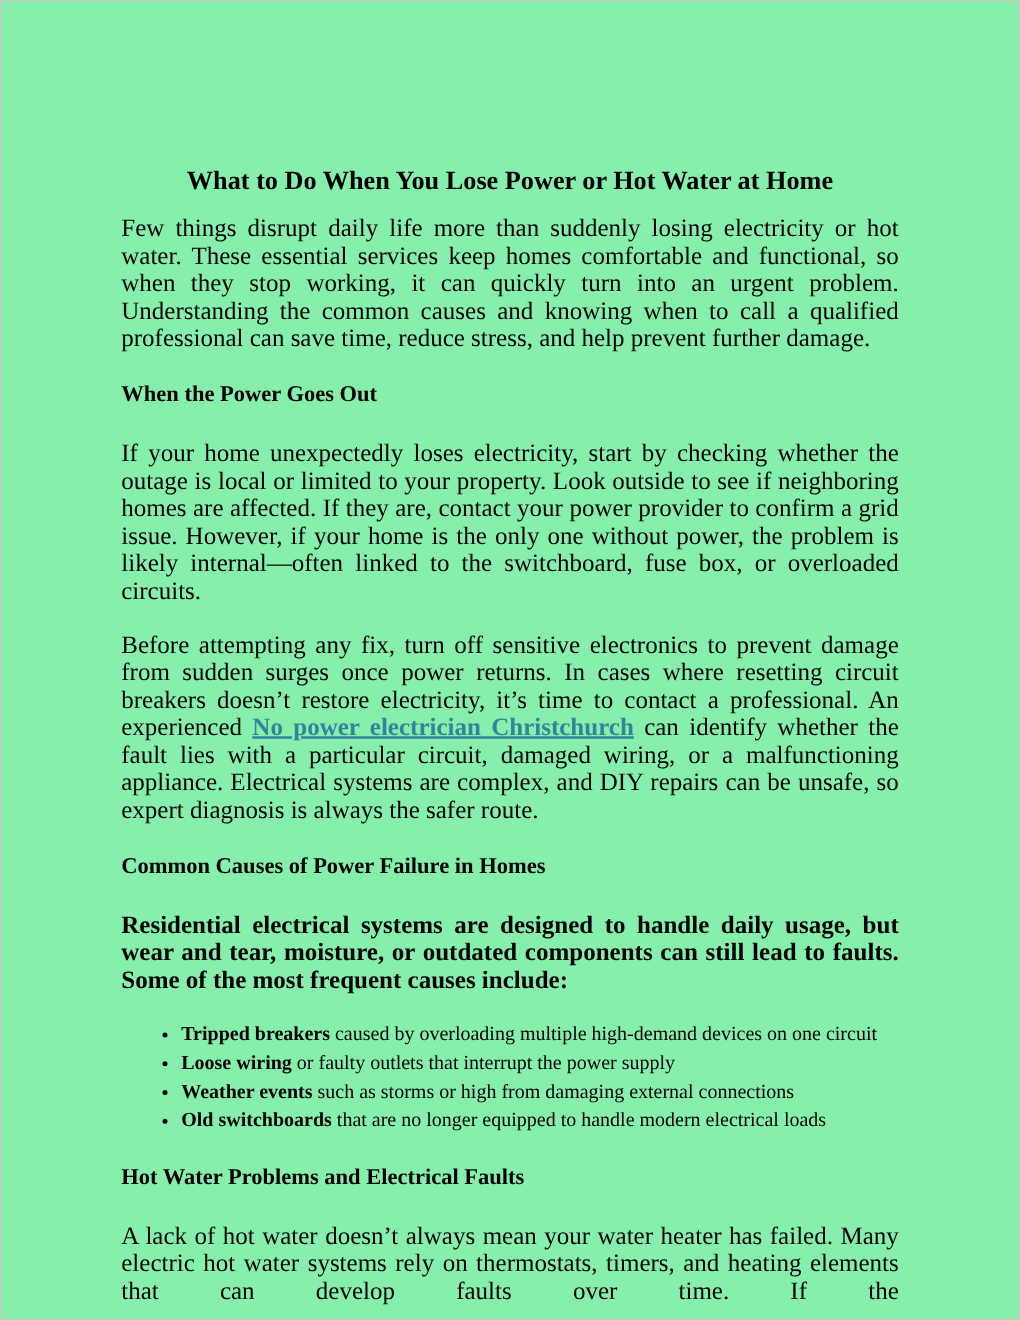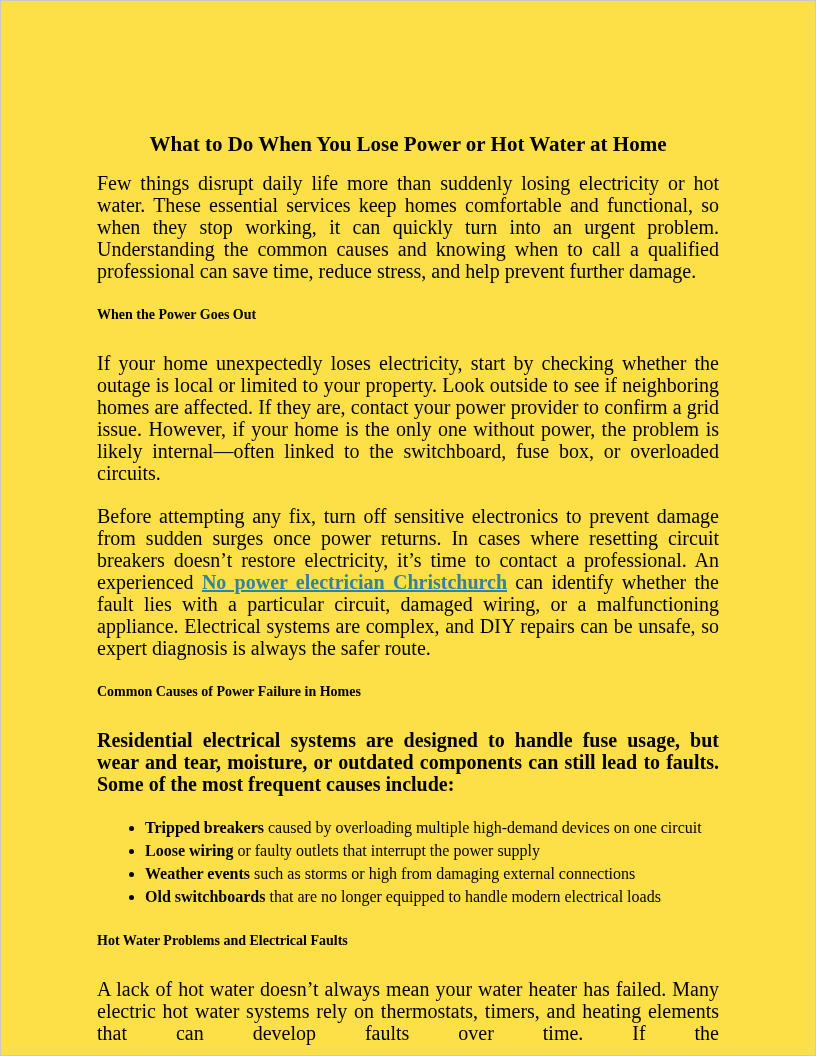--- a/index.html
+++ b/index.html
@@ -5,37 +5,37 @@
   html, body {
     margin: 0;
     padding: 0;
     background: #ffffff;
   }
   .page {
     position: relative;
     width: 816px;
     height: 1056px;
     margin: 0 auto;
-    background: #fde047;
+    background: #86efac;
     box-sizing: border-box;
     border: 1px solid #c9c9c9;
     padding: 130px 96px 0 96px;
     font-family: "Liberation Serif", "DejaVu Serif", serif;
     color: #000000;
     overflow: hidden;
   }
   h1.doc-title {
     font-size: 21px;
     line-height: 26px;
     font-weight: bold;
     text-align: center;
     margin: 0 0 15px 0;
   }
   h2.section-heading {
-    font-size: 14px;
+    font-size: 18px;
     line-height: 24px;
     font-weight: bold;
     text-align: left;
     margin: 0 0 25px 0;
   }
   p.para {
     font-size: 20px;
     line-height: 22px;
     text-align: justify;
     margin: 0 0 21px 0;
@@ -77,21 +77,21 @@
   <p class="para">Few things disrupt daily life more than suddenly losing electricity or hot water. These essential services keep homes comfortable and functional, so when they stop working, it can quickly turn into an urgent problem. Understanding the common causes and knowing when to call a qualified professional can save time, reduce stress, and help prevent further damage.</p>
 
   <h2 class="section-heading">When the Power Goes Out</h2>
 
   <p class="para">If your home unexpectedly loses electricity, start by checking whether the outage is local or limited to your property. Look outside to see if neighboring homes are affected. If they are, contact your power provider to confirm a grid issue. However, if your home is the only one without power, the problem is likely internal—often linked to the switchboard, fuse box, or overloaded circuits.</p>
 
   <p class="para"><span>Before attempting any fix, turn off sensitive electronics to prevent damage from sudden surges once power returns. In cases where resetting circuit breakers doesn’t restore electricity, it’s time to contact a professional. An experienced </span><a class="doclink" href="#">No power electrician Christchurch</a><span> can identify whether the fault lies with a particular circuit, damaged wiring, or a malfunctioning appliance. Electrical systems are complex, and DIY repairs can be unsafe, so expert diagnosis is always the safer route.</span></p>
 
   <h2 class="section-heading">Common Causes of Power Failure in Homes</h2>
 
-  <p class="para bold">Residential electrical systems are designed to handle fuse usage, but wear and tear, moisture, or outdated components can still lead to faults. Some of the most frequent causes include:</p>
+  <p class="para bold">Residential electrical systems are designed to handle daily usage, but wear and tear, moisture, or outdated components can still lead to faults. Some of the most frequent causes include:</p>
 
   <ul class="causes-list">
     <li><strong>Tripped breakers</strong><span> caused by overloading multiple high-demand devices on one circuit</span></li>
     <li><strong>Loose wiring</strong><span> or faulty outlets that interrupt the power supply</span></li>
     <li><strong>Weather events</strong><span> such as storms or high from damaging external connections</span></li>
     <li><strong>Old switchboards</strong><span> that are no longer equipped to handle modern electrical loads</span></li>
   </ul>
 
 
   <h2 class="section-heading">Hot Water Problems and Electrical Faults</h2>

